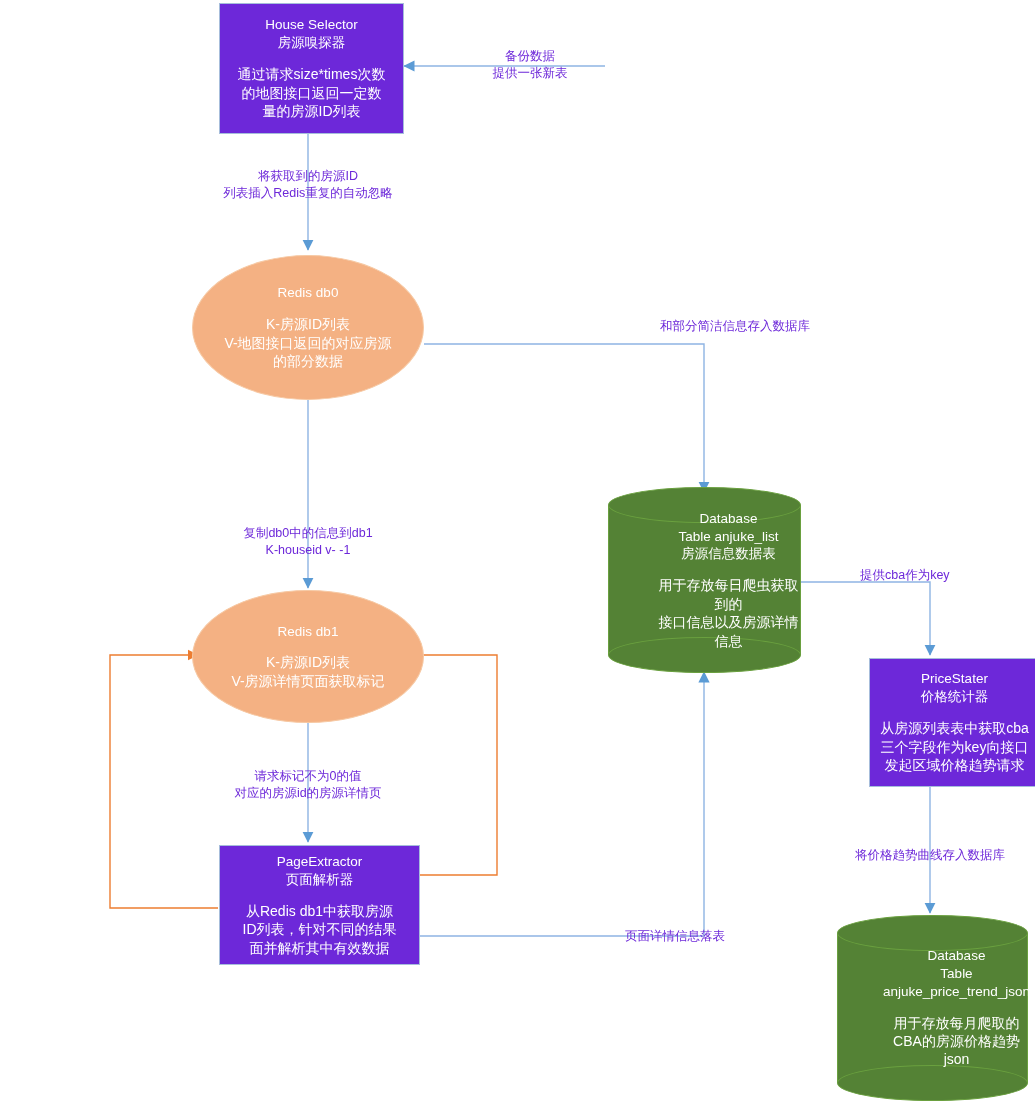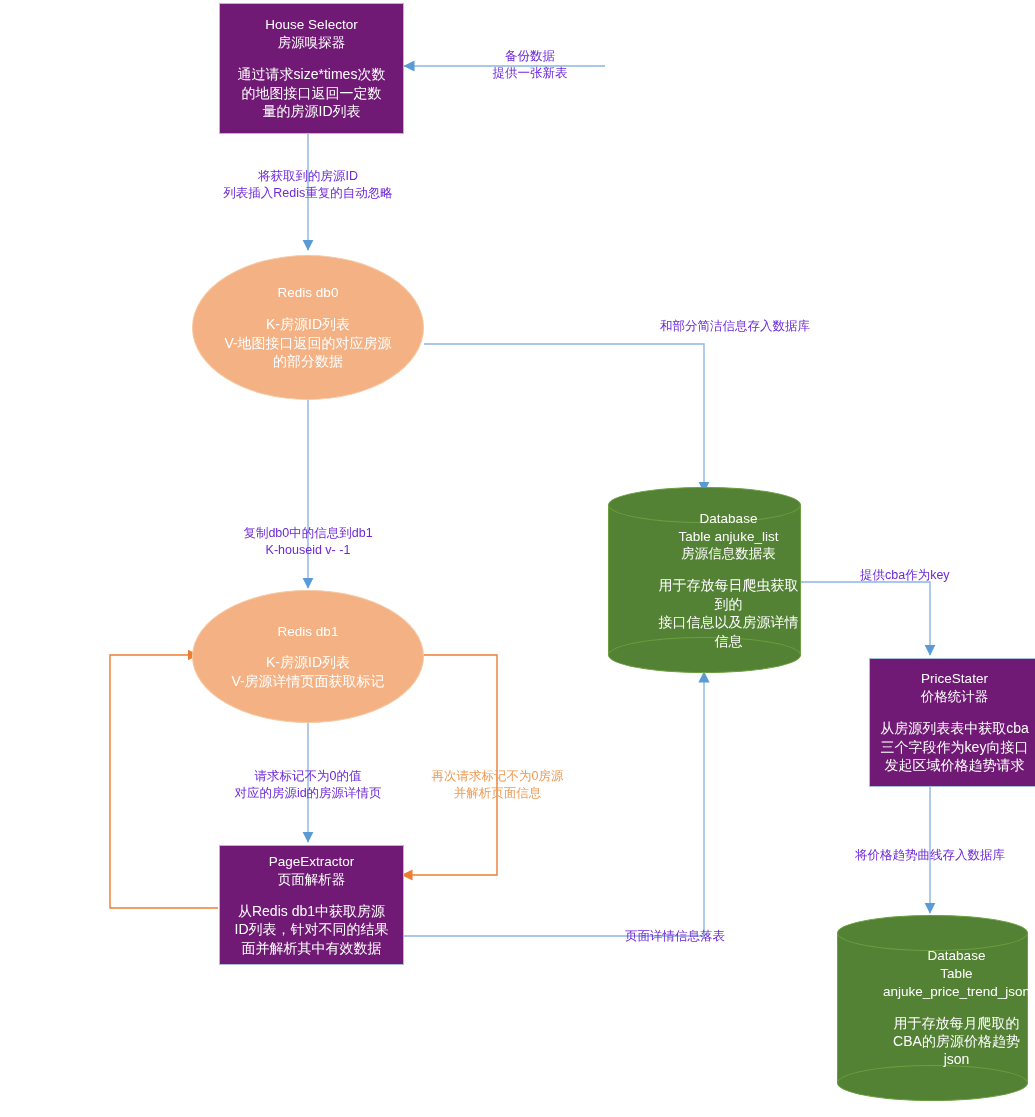--- a/index.html
+++ b/index.html
@@ -25,21 +25,21 @@
     box-sizing:border-box;
     display:flex;
     flex-direction:column;
     align-items:center;
     justify-content:center;
     text-align:center;
     color:#ffffff;
     line-height:1.32;
   }
   .box{
-    background:#701a75;
+    background:#6d28d9;
     border:1px solid #a6bddb;
   }
   .ellipse{
     background:#f4b183;
     border:1px solid #f6c9a4;
     border-radius:50%;
   }
   .cyl{
     background:#548235;
     border-radius:0;
@@ -147,21 +147,21 @@
     <div class="body-line">的部分数据</div>
   </div>
 
   <div class="node ellipse" style="left:192px;top:590px;width:232px;height:133px;">
     <div class="title-line">Redis db1</div>
     <div class="spacer"></div>
     <div class="body-line">K-房源ID列表</div>
     <div class="body-line">V-房源详情页面获取标记</div>
   </div>
 
-  <div class="node box" style="left:219px;top:845px;width:185px;height:120px;">
+  <div class="node box" style="left:219px;top:845px;width:201px;height:120px;">
     <div class="title-line">PageExtractor</div>
     <div class="title-line">页面解析器</div>
     <div class="spacer"></div>
     <div class="body-line">从Redis db1中获取房源</div>
     <div class="body-line">ID列表，针对不同的结果</div>
     <div class="body-line">面并解析其中有效数据</div>
   </div>
 
   <div class="node cyl" style="left:609px;top:505px;width:191px;height:150px;">
     <div class="cyl-body"></div>
@@ -217,24 +217,20 @@
   <div class="elabel" style="left:188px;top:525px;width:240px;">
     <div>复制db0中的信息到db1</div>
     <div>K-houseid v-  -1</div>
   </div>
 
   <div class="elabel" style="left:188px;top:768px;width:240px;">
     <div>请求标记不为0的值</div>
     <div>对应的房源id的房源详情页</div>
   </div>
 
-  <div class="elabel orange" style="left:400px;top:768px;width:195px;">
-    <div>再次请求标记不为0房源</div>
-    <div>并解析页面信息</div>
-  </div>
 
 
   <div class="elabel" style="left:625px;top:928px;width:150px;text-align:left;">
     <div>页面详情信息落表</div>
   </div>
 
   <div class="elabel" style="left:860px;top:567px;width:150px;text-align:left;">
     <div>提供cba作为key</div>
   </div>
 

